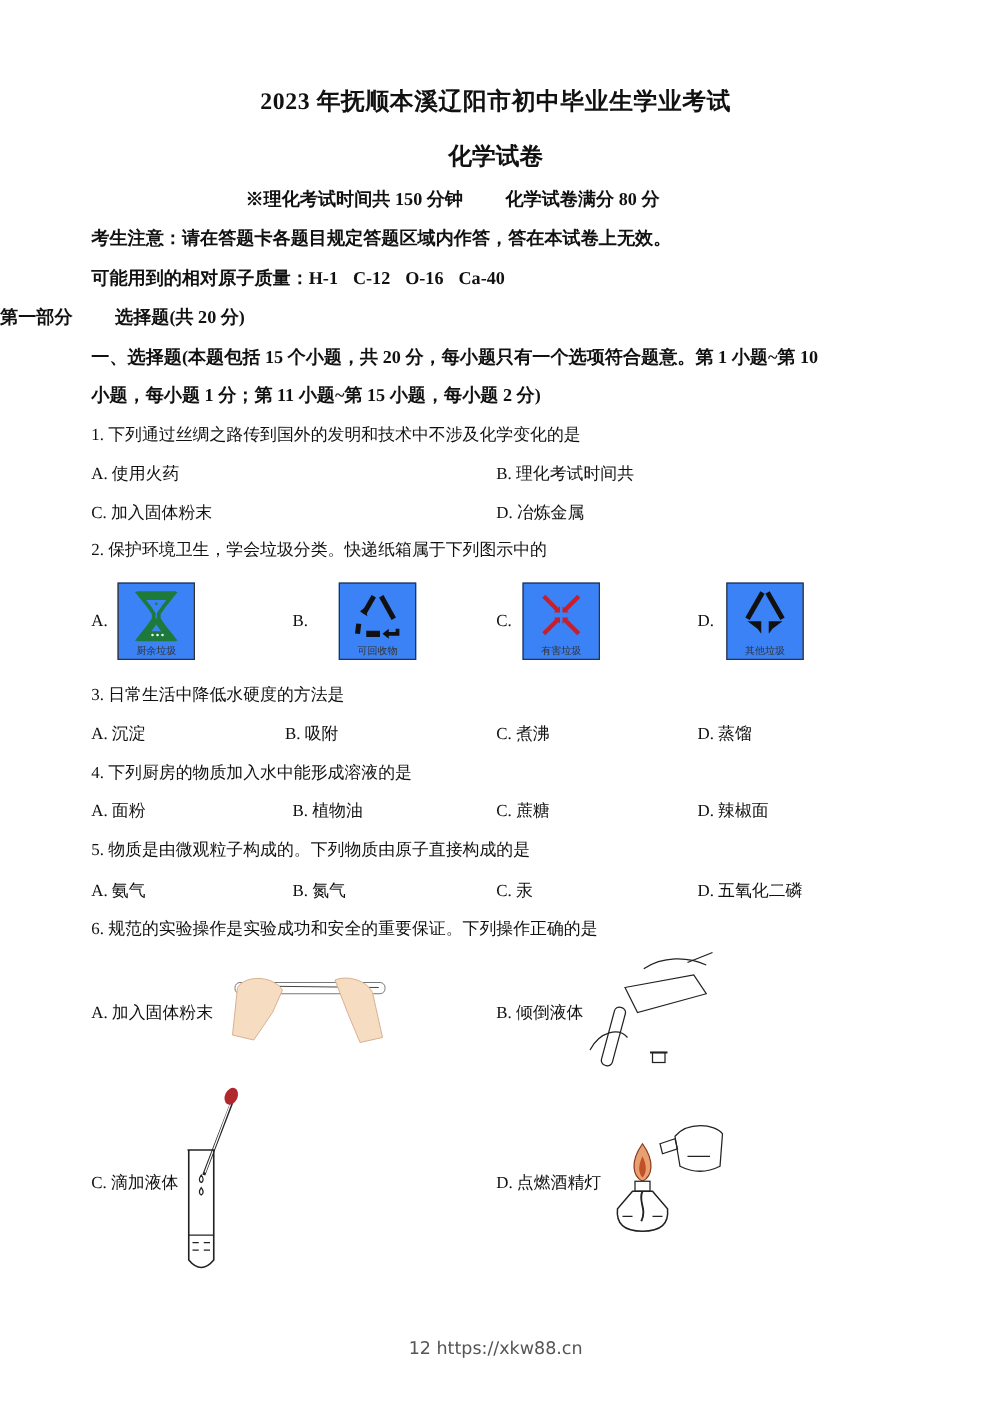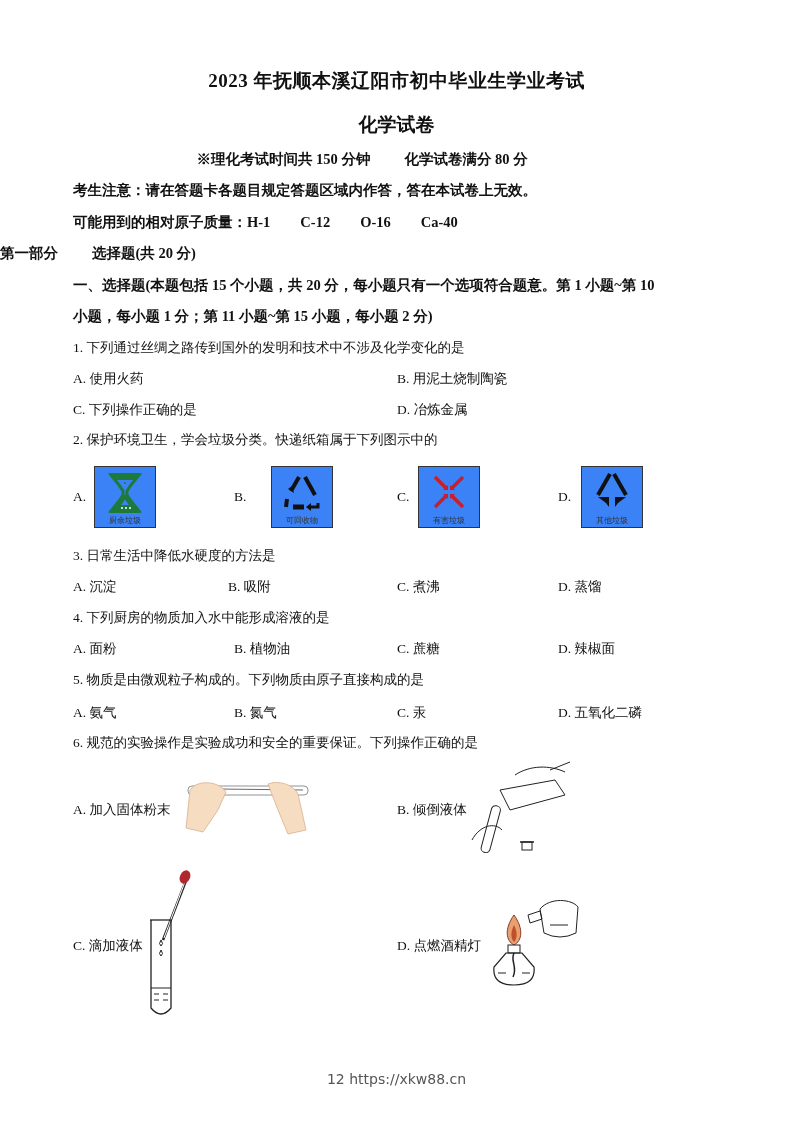--- a/index.html
+++ b/index.html
@@ -5,21 +5,21 @@
   html, body { margin: 0; padding: 0; background: #ffffff; }
   body { width: 793px; height: 1122px; position: relative; overflow: hidden;
          font-family: "Liberation Serif", "DejaVu Serif", serif; color: #111; }
   .abs { position: absolute; }
   .title { left: 0; width: 793px; text-align: center; font-weight: bold; font-size: 19px; top: 68px; letter-spacing: 0.5px; }
   .subtitle { left: 0; width: 793px; text-align: center; font-weight: bold; font-size: 19px; top: 112px; }
   .meta { left: 0; width: 724px; text-align: center; font-weight: bold; font-size: 14.5px; top: 150px; }
   .meta span + span { margin-left: 34px; }
   .bold-line { left: 73px; font-weight: bold; font-size: 14.5px; }
   .mass span { display: inline-block; }
-  .mass .item { margin-left: 30px; }
+  .mass .item { margin-left: 12px; }
   .part { left: 0; width: 793px; font-weight: bold; font-size: 14.5px; top: 244px; }
   .part span + span { margin-left: 34px; }
   .q { left: 73px; font-size: 13.5px; }
   .opt { font-size: 13.5px; }
   .bin-label { font-size: 13.5px; }
   .bin { position: absolute; width: 60px; height: 60px; border: 1px solid #333; background: #3b82f6; }
   .bin .cap { position: absolute; bottom: 1px; left: 0; width: 100%; text-align: center; font-size: 8px; color: #333; font-family: "DejaVu Sans", sans-serif; }
   .bin svg { position: absolute; left: 10px; top: 4px; }
   .fig { position: absolute; }
   .footer { left: 0; width: 793px; text-align: center; top: 1071px; font-family: "DejaVu Sans", sans-serif; font-size: 14px; color: #555; }
@@ -37,22 +37,22 @@
   <span>可能用到的相对原子质量：</span><span>H-1</span><span class="item">C-12</span><span class="item">O-16</span><span class="item">Ca-40</span>
 </div>
 <div class="abs part">
   <span>第一部分</span><span>选择题(共 20 分)</span>
 </div>
 <div class="abs bold-line" style="top:276px;">一、选择题(本题包括 15 个小题，共 20 分，每小题只有一个选项符合题意。第 1 小题~第 10</div>
 <div class="abs bold-line" style="top:307px;">小题，每小题 1 分；第 11 小题~第 15 小题，每小题 2 分)</div>
 
 <div class="abs q" style="top:339px;">1. 下列通过丝绸之路传到国外的发明和技术中不涉及化学变化的是</div>
 <div class="abs opt" style="left:73px; top:370px;">A. 使用火药</div>
-<div class="abs opt" style="left:397px; top:370px;">B. 用泥土烧制陶瓷</div>
-<div class="abs opt" style="left:73px; top:401px;">C. 下列操作正确的是</div>
+<div class="abs opt" style="left:397px; top:370px;">B. 理化考试时间共</div>
+<div class="abs opt" style="left:73px; top:401px;">C. 加入固体粉末</div>
 <div class="abs opt" style="left:397px; top:401px;">D. 冶炼金属</div>
 
 <div class="abs q" style="top:431px;">2. 保护环境卫生，学会垃圾分类。快递纸箱属于下列图示中的</div>
 
 <div class="abs bin-label" style="left:73px; top:489px;">A.</div>
 <div class="bin" style="left:94px; top:466px;">
   <svg width="40" height="44" viewBox="0 0 40 44">
     <path d="M4 2 L36 2 L30 9 L10 9 Z" fill="#1e7a3a"></path>
     <path d="M6 4 L14 14 L18 20 L18 24 L14 30 L6 40 L10 40 L20 26 L30 40 L34 40 L26 30 L22 24 L22 20 L26 14 L34 4 Z" fill="none" stroke="#1e7a3a" stroke-width="3"></path>
     <path d="M4 42 L36 42 L30 34 L10 34 Z" fill="#1e7a3a"></path>

